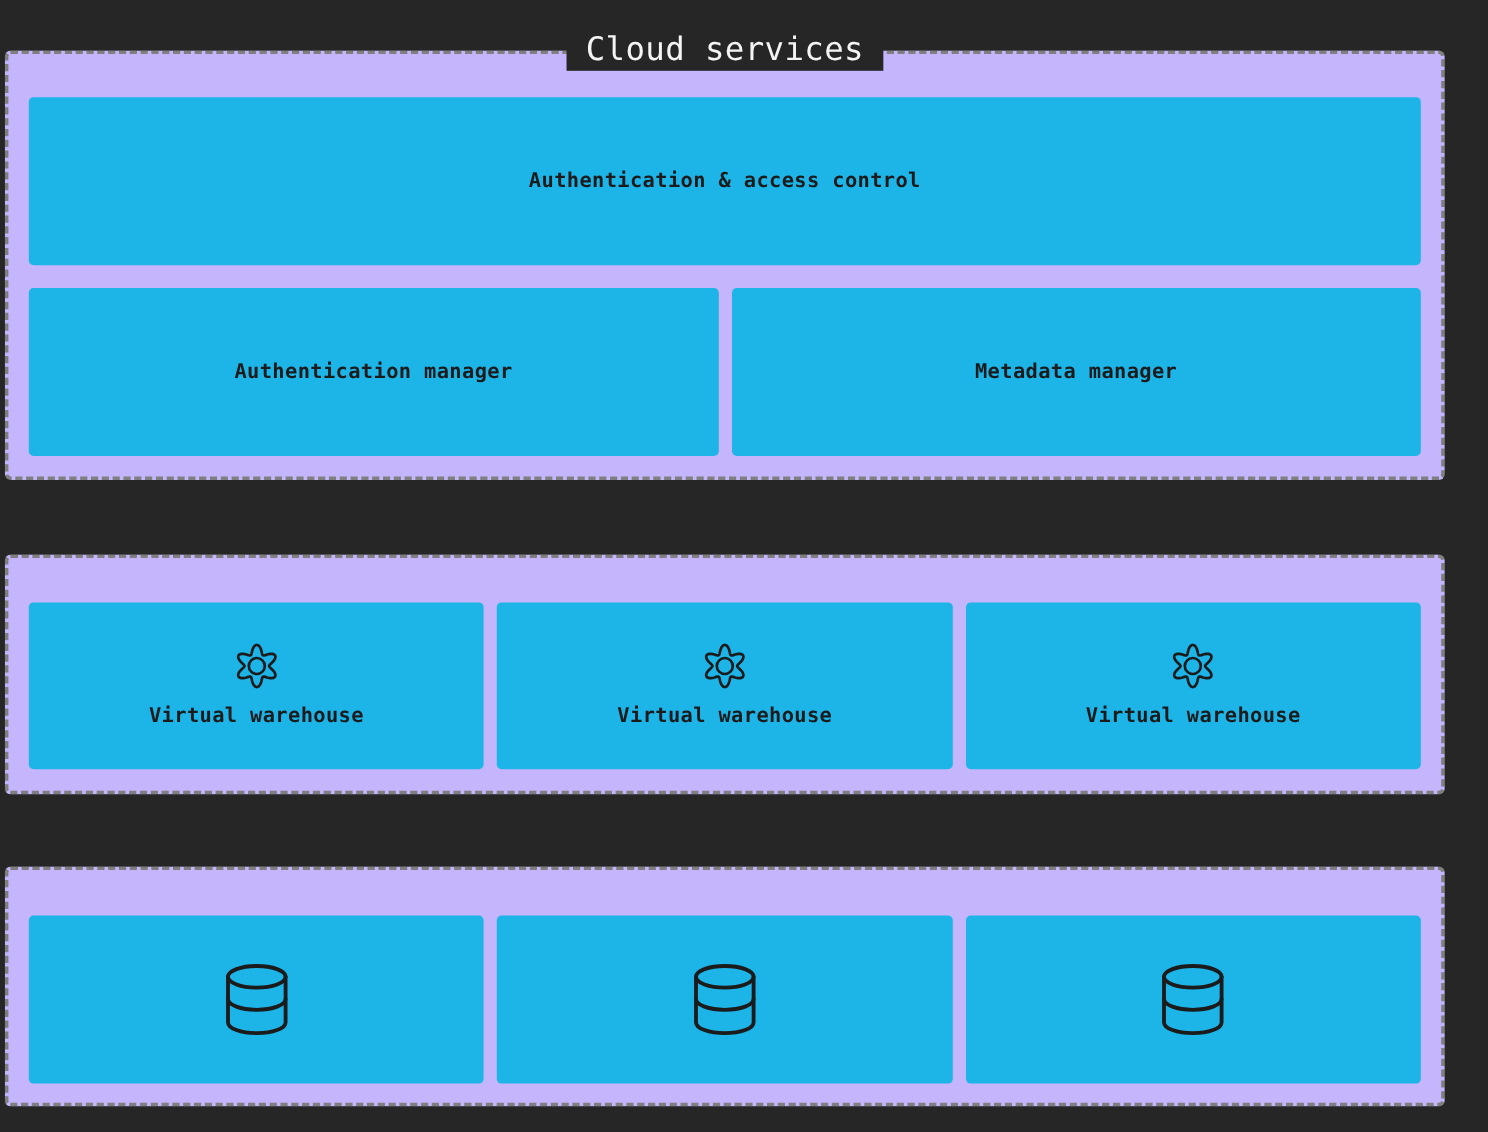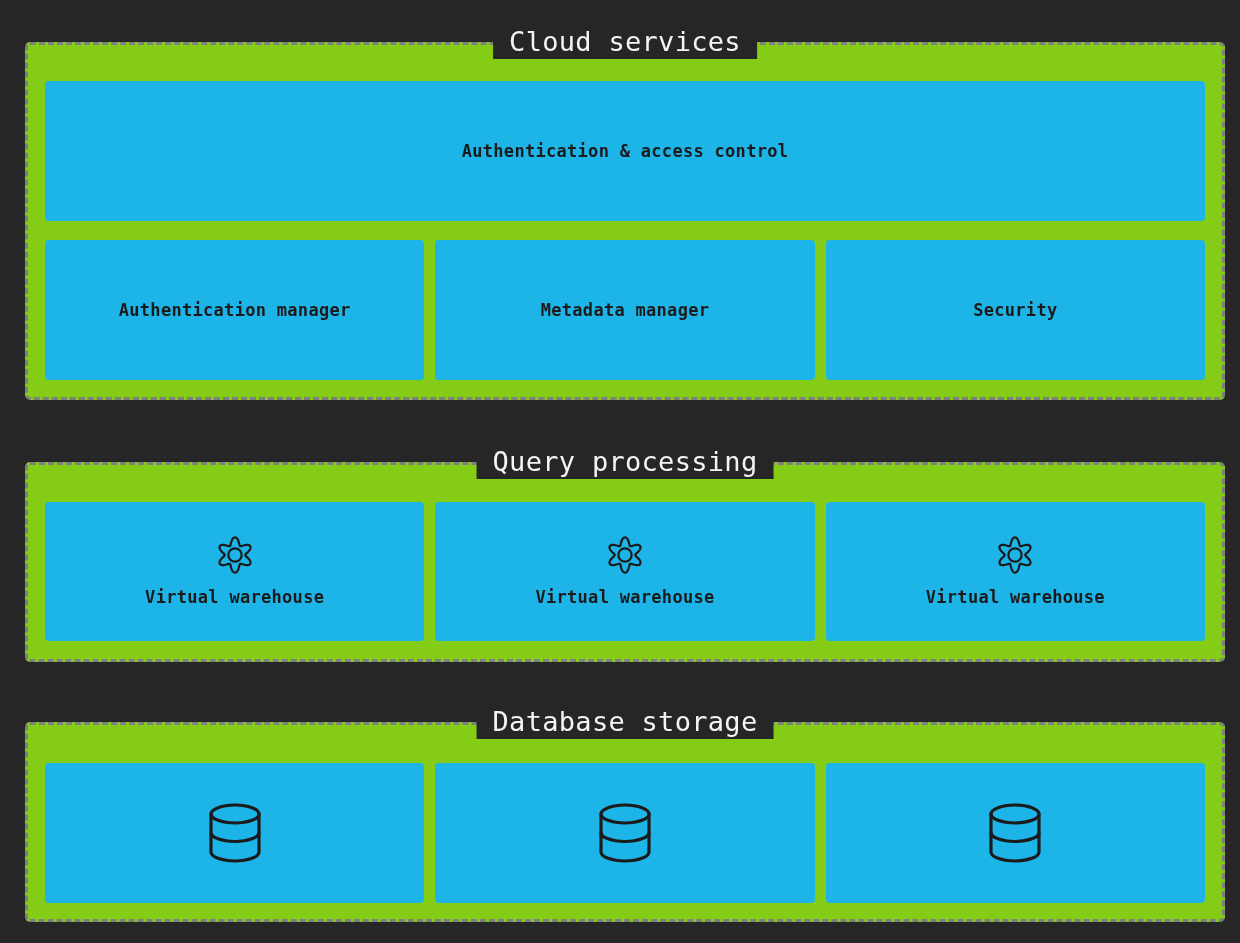--- a/index.html
+++ b/index.html
@@ -7,23 +7,23 @@
   body {
     background: #262626;
     font-family: "DejaVu Sans Mono", "Liberation Mono", monospace;
     position: relative;
     overflow: hidden;
   }
   .canvas { position: absolute; inset: 0; }
 
   .zone {
     position: absolute;
-    left: 25px;
+    left: 4px;
     width: 1200px;
-    background: #84cc16;
+    background: #c4b5fd;
     border: 3px dashed #7f7f7f;
     border-radius: 5px;
   }
   #zone-cloud   { top: 42px;  height: 358px; padding: 36px 17px 17px; }
   #zone-query   { top: 462px; height: 200px; padding: 37px 17px 18px; }
   #zone-storage { top: 722px; height: 200px; padding: 38px 17px 16px; }
 
   .zone-title {
     position: absolute;
     top: -20px;
@@ -31,21 +31,21 @@
     transform: translateX(-50%);
     background: #262626;
     padding: 0 16px;
     font-size: 27px;
     line-height: 34px;
     color: #f4f4f4;
     white-space: nowrap;
     letter-spacing: 0.3px;
   }
 
-  .row { display: flex; gap: 11px; }
+  .row { display: flex; gap: 11px; justify-content: flex-end; }
   #zone-cloud .row + .row { margin-top: 19px; }
   #zone-query .row, #zone-storage .row { }
 
   .node {
     background: #1db4e8;
     border-radius: 4px;
     height: 140px;
     flex: 1;
     display: flex;
     flex-direction: column;
@@ -77,28 +77,24 @@
         <span class="node-label">Authentication &amp; access control</span>
       </div>
     </div>
     <div class="row">
       <div class="node">
         <span class="node-label">Authentication manager</span>
       </div>
       <div class="node">
         <span class="node-label">Metadata manager</span>
       </div>
-      <div class="node">
-        <span class="node-label">Security</span>
-      </div>
     </div>
   </section>
 
   <section class="zone" id="zone-query">
-    <span class="zone-title">Query processing</span>
     <div class="row">
 
       <div class="node">
         <span>
           <svg class="icon-svg" width="38" height="38" viewBox="0 0 48 48" fill="none" stroke="#1b1b1b" stroke-width="2.8" stroke-linejoin="round">
             <path d="M24.00 1.80 L 24.77 1.91 L 25.52 2.25 L 26.23 2.80 L 26.88 3.52 L 27.46 4.40 L 27.95 5.39 L 28.37 6.46 L 28.72 7.54 L 29.00 8.61 L 29.23 9.62 L 29.44 10.54 L 29.64 11.32 L 29.87 11.96 L 30.15 12.43 L 30.50 12.74 L 30.94 12.89 L 31.49 12.89 L 32.16 12.77 L 32.94 12.56 L 33.83 12.28 L 34.83 11.98 L 35.89 11.69 L 37.01 11.44 L 38.14 11.27 L 39.24 11.21 L 40.29 11.27 L 41.25 11.47 L 42.07 11.81 L 42.74 12.29 L 43.23 12.90 L 43.51 13.62 L 43.60 14.44 L 43.48 15.33 L 43.17 16.25 L 42.70 17.19 L 42.09 18.12 L 41.38 19.02 L 40.61 19.86 L 39.82 20.64 L 39.07 21.34 L 38.38 21.98 L 37.80 22.55 L 37.37 23.07 L 37.09 23.54 L 37.00 24.00 L 37.09 24.46 L 37.37 24.93 L 37.80 25.45 L 38.38 26.02 L 39.07 26.66 L 39.82 27.36 L 40.61 28.14 L 41.38 28.98 L 42.09 29.88 L 42.70 30.81 L 43.17 31.75 L 43.48 32.67 L 43.60 33.56 L 43.51 34.38 L 43.23 35.10 L 42.74 35.71 L 42.07 36.19 L 41.25 36.53 L 40.29 36.73 L 39.24 36.79 L 38.14 36.73 L 37.01 36.56 L 35.89 36.31 L 34.83 36.02 L 33.83 35.72 L 32.94 35.44 L 32.16 35.23 L 31.49 35.11 L 30.94 35.11 L 30.50 35.26 L 30.15 35.57 L 29.87 36.04 L 29.64 36.68 L 29.44 37.46 L 29.23 38.38 L 29.00 39.39 L 28.72 40.46 L 28.37 41.54 L 27.95 42.61 L 27.46 43.60 L 26.88 44.48 L 26.23 45.20 L 25.52 45.75 L 24.77 46.09 L 24.00 46.20 L 23.23 46.09 L 22.48 45.75 L 21.77 45.20 L 21.12 44.48 L 20.54 43.60 L 20.05 42.61 L 19.63 41.54 L 19.28 40.46 L 19.00 39.39 L 18.77 38.38 L 18.56 37.46 L 18.36 36.68 L 18.13 36.04 L 17.85 35.57 L 17.50 35.26 L 17.06 35.11 L 16.51 35.11 L 15.84 35.23 L 15.06 35.44 L 14.17 35.72 L 13.17 36.02 L 12.11 36.31 L 10.99 36.56 L 9.86 36.73 L 8.76 36.79 L 7.71 36.73 L 6.75 36.53 L 5.93 36.19 L 5.26 35.71 L 4.77 35.10 L 4.49 34.38 L 4.40 33.56 L 4.52 32.67 L 4.83 31.75 L 5.30 30.81 L 5.91 29.88 L 6.62 28.98 L 7.39 28.14 L 8.18 27.36 L 8.93 26.66 L 9.62 26.02 L 10.20 25.45 L 10.63 24.93 L 10.91 24.46 L 11.00 24.00 L 10.91 23.54 L 10.63 23.07 L 10.20 22.55 L 9.62 21.98 L 8.93 21.34 L 8.18 20.64 L 7.39 19.86 L 6.62 19.02 L 5.91 18.12 L 5.30 17.19 L 4.83 16.25 L 4.52 15.33 L 4.40 14.44 L 4.49 13.62 L 4.77 12.90 L 5.26 12.29 L 5.93 11.81 L 6.75 11.47 L 7.71 11.27 L 8.76 11.21 L 9.86 11.27 L 10.99 11.44 L 12.11 11.69 L 13.17 11.98 L 14.17 12.28 L 15.06 12.56 L 15.84 12.77 L 16.51 12.89 L 17.06 12.89 L 17.50 12.74 L 17.85 12.43 L 18.13 11.96 L 18.36 11.32 L 18.56 10.54 L 18.77 9.62 L 19.00 8.61 L 19.28 7.54 L 19.63 6.46 L 20.05 5.39 L 20.54 4.40 L 21.12 3.52 L 21.77 2.80 L 22.48 2.25 L 23.23 1.91 L 24.00 1.80 Z"></path>
             <circle cx="24" cy="24" r="8.4"></circle>
           </svg>
         </span>
         <span class="node-label">Virtual warehouse</span>
@@ -121,21 +117,20 @@
             <circle cx="24" cy="24" r="8.4"></circle>
           </svg>
         </span>
         <span class="node-label">Virtual warehouse</span>
       </div>
 
     </div>
   </section>
 
   <section class="zone" id="zone-storage">
-    <span class="zone-title">Database storage</span>
     <div class="row">
 
       <div class="node">
         <span>
           <svg class="icon-svg" width="56" height="62" viewBox="0 0 56 62" fill="none" stroke="#1b1b1b" stroke-width="3.2" stroke-linecap="round">
             <ellipse cx="28" cy="12" rx="24" ry="9"></ellipse>
             <path d="M4 12 V50 A 24 9 0 0 0 52 50 V12"></path>
             <path d="M4 30.5 A 24 9 0 0 0 52 30.5"></path>
           </svg>
         </span>

